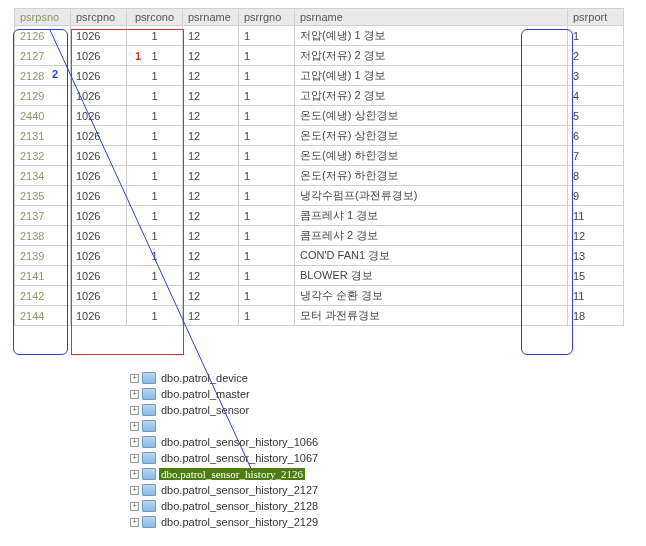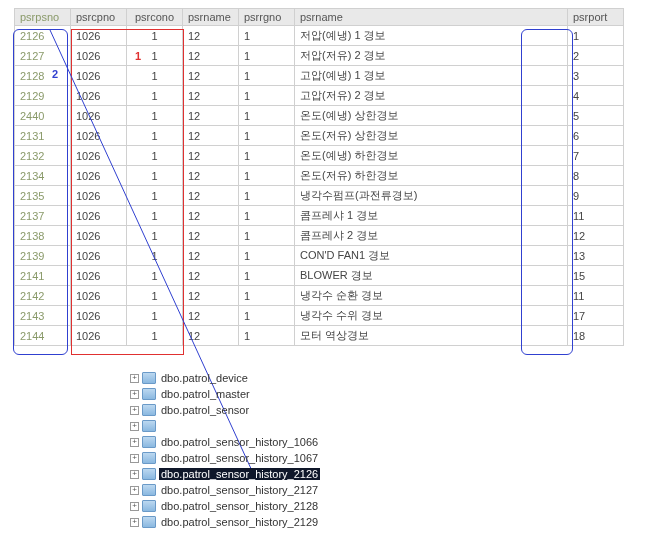--- a/index.html
+++ b/index.html
@@ -89,22 +89,23 @@
       color: #555;
     }
     .tree-icon {
       width: 14px; height: 12px;
       background: linear-gradient(#bcd8f0,#8ab8e0);
       border: 1px solid #6a9ac8;
       border-radius: 1px;
     }
     .tree-label { padding: 0 2px; }
     .tree-item.selected .tree-label {
-      background: #0f172a;
+      background: #4d7c0f;
       color: #fff;
+      font-family: Liberation Serif, serif;
     }
   </style>
 </head>
 <body>
 
 <div class="table-wrap">
   <table>
     <thead>
       <tr>
         <th class="col-psno">psrpsno</th>
@@ -237,35 +238,26 @@
         <tr>
           <td class="col-psno">2142</td>
           <td class="col-cpno">1026</td>
           <td class="col-cono">1</td>
           <td class="col-srno">12</td>
           <td class="col-rgno">1</td>
           <td class="col-name">냉각수 순환 경보</td>
           <td class="col-port">11</td>
         </tr>
         <tr>
-          <td class="col-psno">2143</td>
-          <td class="col-cpno">1026</td>
-          <td class="col-cono">1</td>
-          <td class="col-srno">12</td>
-          <td class="col-rgno">1</td>
-          <td class="col-name">냉각수 수위 경보</td>
-          <td class="col-port">17</td>
-        </tr>
-        <tr>
           <td class="col-psno">2144</td>
           <td class="col-cpno">1026</td>
           <td class="col-cono">1</td>
           <td class="col-srno">12</td>
           <td class="col-rgno">1</td>
-          <td class="col-name">모터 역상경보</td>
+          <td class="col-name">모터 과전류경보</td>
           <td class="col-port">18</td>
         </tr>
       </tbody>
   </table>
 </div>
 
 <div class="annot-blue" style="left:13px; top:29px; width:55px; height:326px;"></div>
 <div class="annot-red" style="left:71px; top:29px; width:113px; height:326px;"></div>
 <div class="annot-blue" style="left:521px; top:29px; width:52px; height:326px;"></div>
 <span class="annot-label red" style="left:135px; top:50px;">1</span>

